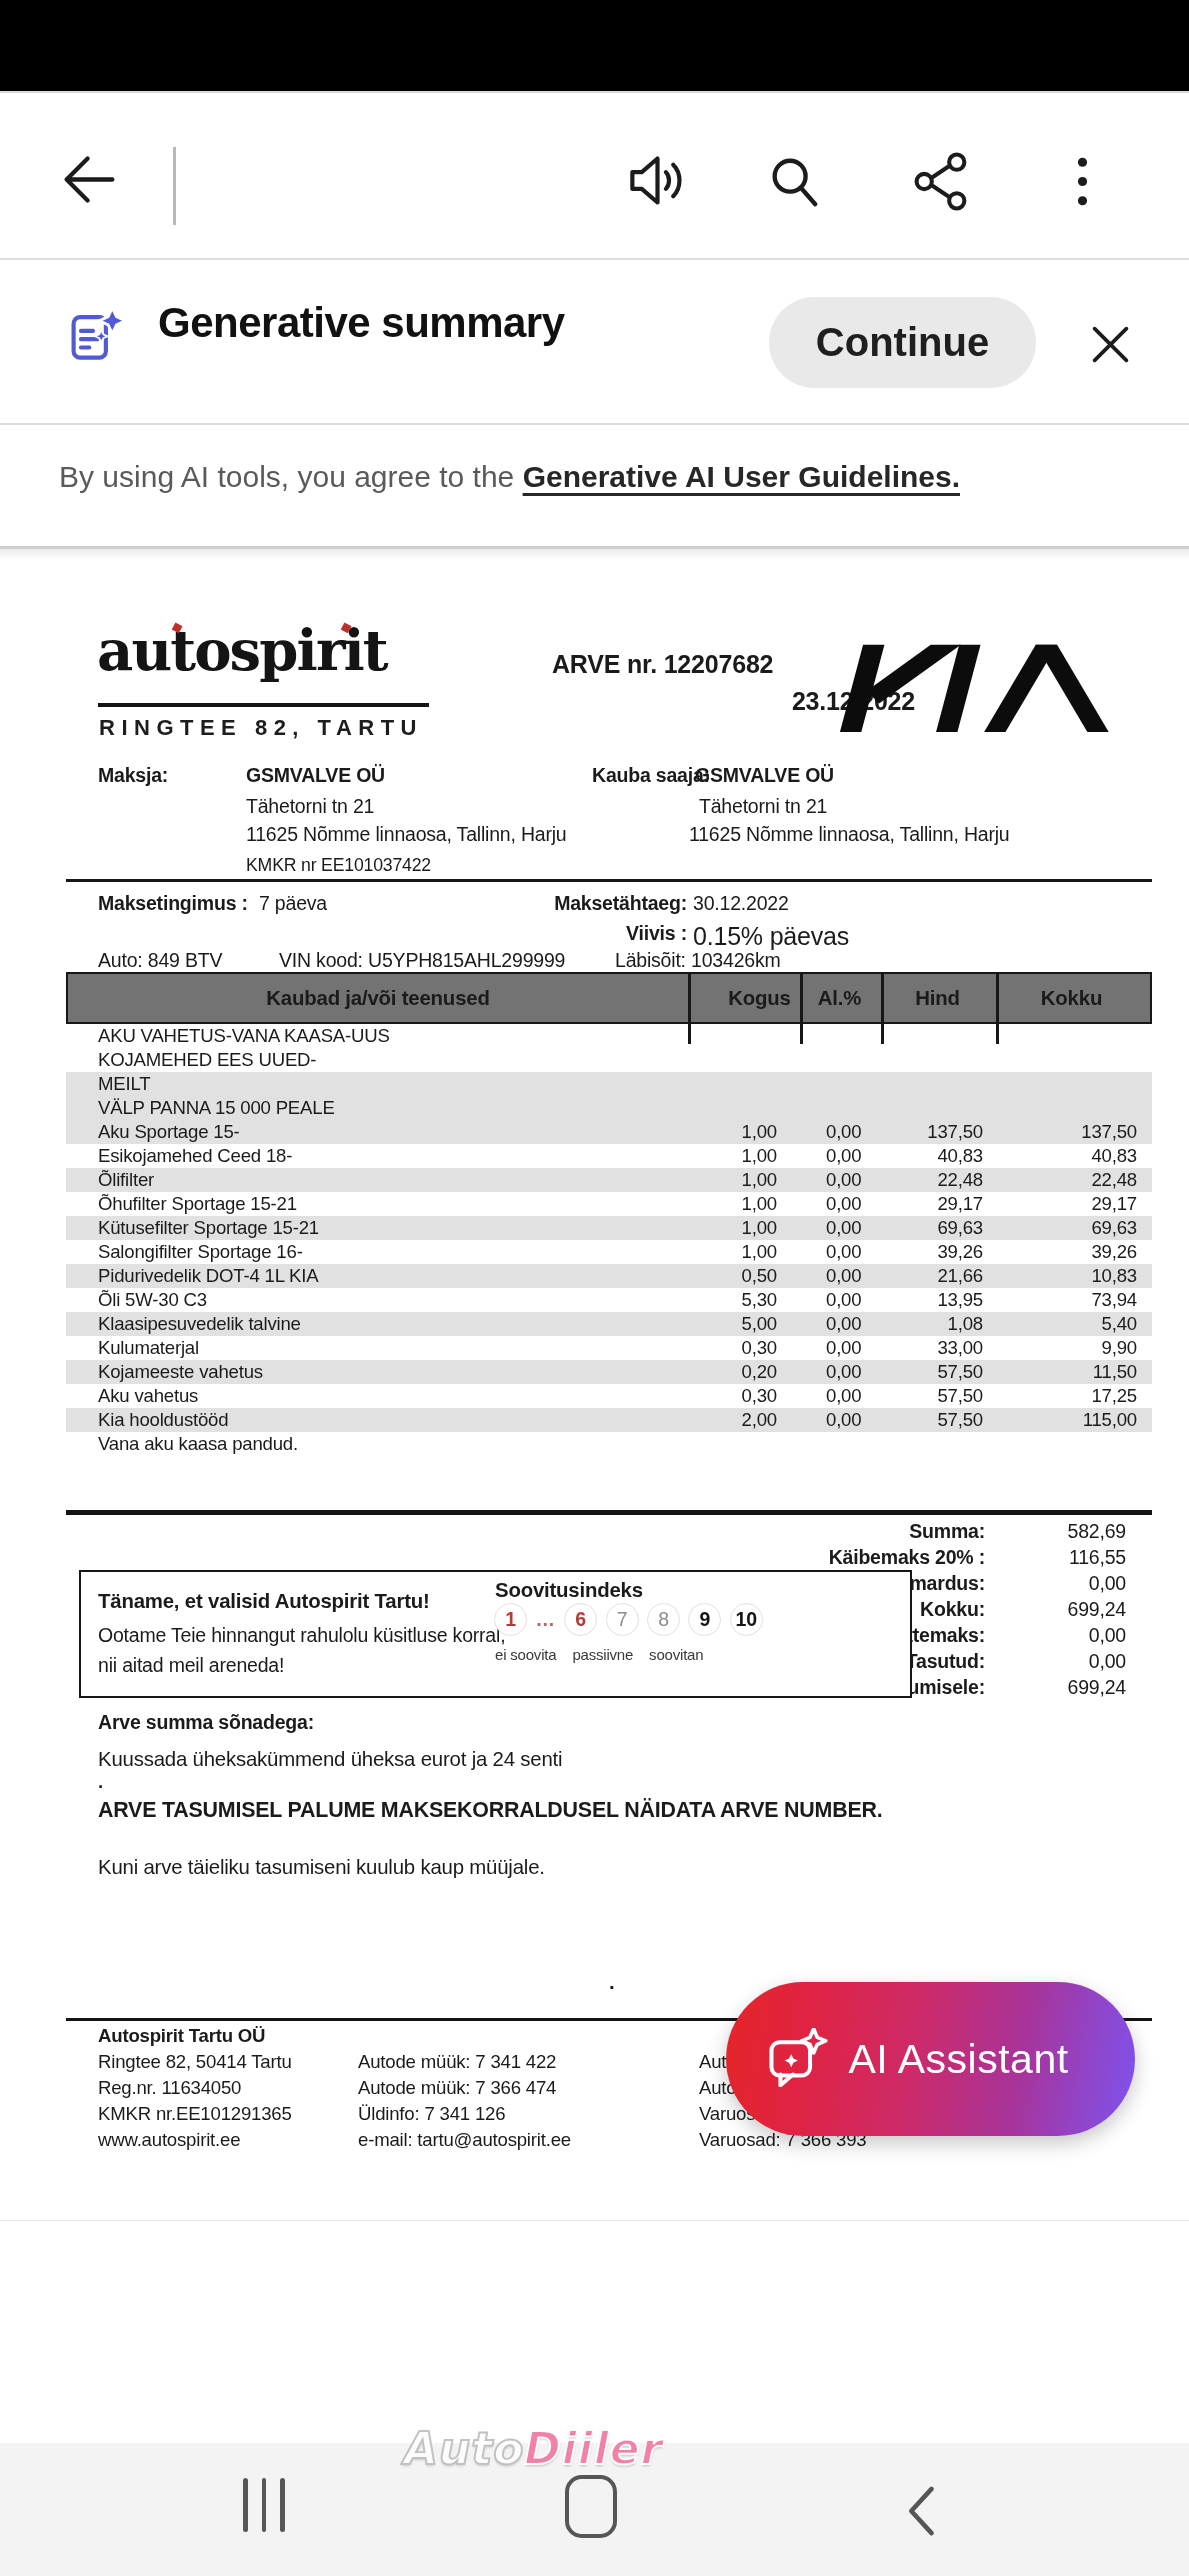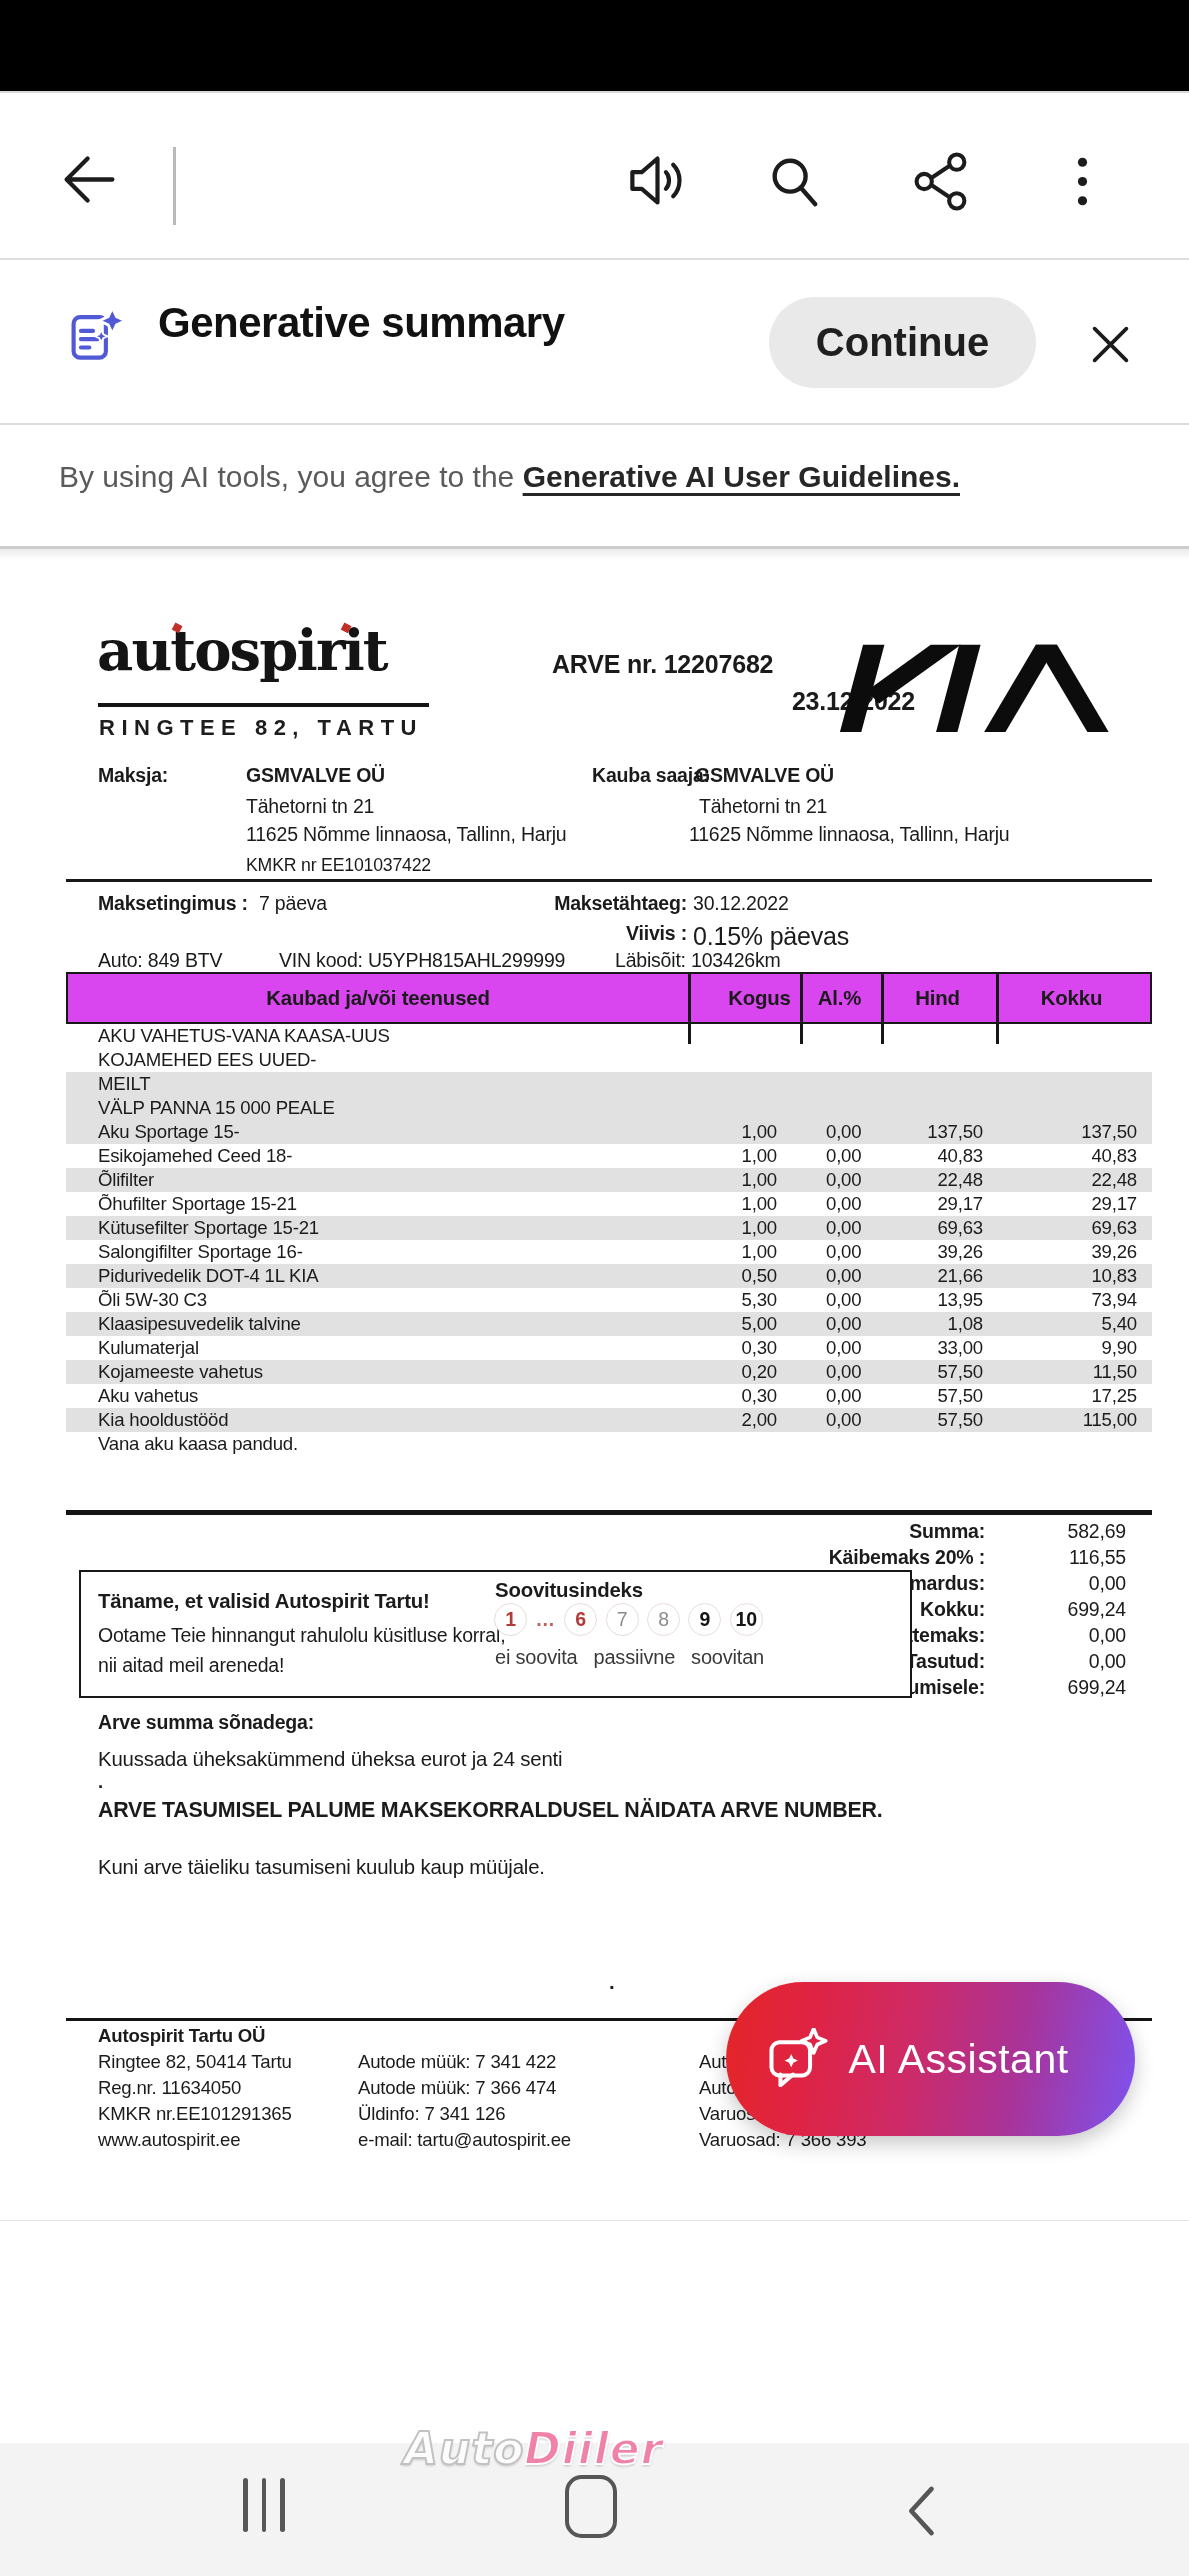--- a/index.html
+++ b/index.html
@@ -65,21 +65,21 @@
   .terms-pay       { position:absolute; left:259px; top:892px; font-size:19.5px; }
   .terms-due-label { position:absolute; left:464px; top:892px; width:223px; text-align:right; font-weight:700; font-size:19.5px; }
   .terms-due       { position:absolute; left:693px; top:892px; font-size:19.5px; }
   .terms-int-label { position:absolute; left:464px; top:922px; width:223px; text-align:right; font-weight:700; font-size:19.5px; }
   .terms-int       { position:absolute; left:693px; top:922px; font-size:25px; }
   .terms-auto      { position:absolute; left:98px; top:949px; font-size:19.5px; }
   .terms-vin       { position:absolute; left:279px; top:949px; font-size:19.5px; }
   .terms-mileage   { position:absolute; left:615px; top:949px; font-size:19.5px; }
 
   
-  .inv-table-header { position:absolute; left:66px; top:972px; width:1086px; height:52px; border:2.8px solid #171717; display:flex; background:#d946ef; }
+  .inv-table-header { position:absolute; left:66px; top:972px; width:1086px; height:52px; border:2.8px solid #171717; display:flex; background:#737373; }
   .hcell { display:flex; align-items:center; justify-content:center; font-weight:700; font-size:20.4px; }
   .hc-desc { width:620px; } .hc-kogus { width:111px;padding-left:32px; } .hc-al { width:81px; } .hc-hind { width:115px; } .hc-kokku { width:153px; }
   .vsep { position:absolute; top:972px; width:2.8px; height:72px; background:#171717; }
   .vs1 { left:688px; } .vs2 { left:800px; } .vs3 { left:881px; } .vs4 { left:996px; }
 
   .inv-body { position:absolute; left:66px; top:1024px; width:1086px; }
   .inv-row { display:flex; height:24px; align-items:center; font-size:18.6px; }
   .inv-row.shaded { background:#e1e1e1; }
   .cell { white-space:nowrap; overflow:visible; }
   .cell.desc  { width:622px; padding-left:32px; }
@@ -101,21 +101,21 @@
   .fb-title { position:absolute; left:98px; top:1590px; font-weight:700; font-size:20.4px; }
   .fb-line1 { position:absolute; left:98px; top:1624px; font-size:19.5px; }
   .fb-line2 { position:absolute; left:98px; top:1654px; font-size:19.5px; }
   .fb-idx-title { position:absolute; left:495px; top:1579px; font-weight:700; font-size:20.4px; }
   .fb-scale { position:absolute; left:494px; top:1603px; display:flex; align-items:center; gap:8.4px; }
   .sc-circle { width:33px; height:33px; border:1.9px solid #e8dcdc; border-radius:50%; display:flex; align-items:center; justify-content:center; font-size:19.5px; font-weight:700; background:#fff; }
   .sc-red  { color:#b23b38; }
   .sc-gray { color:#8c8c8c; font-weight:400; }
   .sc-dark { color:#141414; }
   .sc-dots { width:20.4px; border:none; color:#c0625f; font-weight:700; letter-spacing:0.9px; background:transparent; }
-  .fb-labels { position:absolute; left:495px; top:1646px; display:flex; gap:16px; font-size:20px; color:#3a3a3a; }
+  .fb-labels { position:absolute; left:495px; top:1646px; display:flex; gap:16px; font-size:15px; color:#3a3a3a; }
 
   .words-label { position:absolute; left:98px; top:1711px; font-weight:700; font-size:19.5px; }
   .words-value { position:absolute; left:98px; top:1748px; font-size:20.4px; }
   .stray-dot   { position:absolute; left:98px; top:1771px; font-size:18.6px; font-weight:700; }
   .notice-bold { position:absolute; left:98px; top:1798px; font-weight:700; font-size:21.4px; }
   .notice-2    { position:absolute; left:98px; top:1856px; font-size:20.4px; }
   .center-dot  { position:absolute; left:609px; top:1971px; font-size:20.4px; font-weight:700; }
 
   .doc-hr3 { position:absolute; left:66px; top:2018px; width:1086px; height:2.8px; background:#141414; }
   .foot-col { position:absolute; font-size:18.6px; line-height:26px; white-space:nowrap; }

